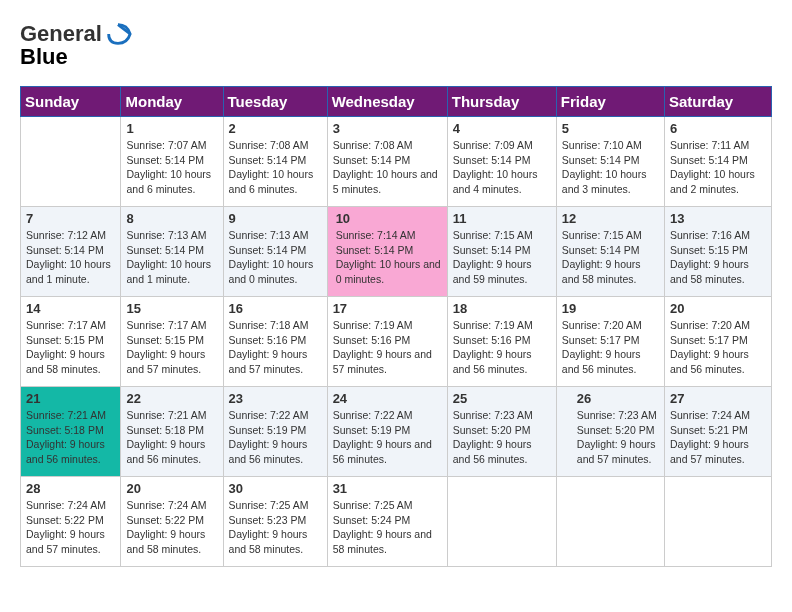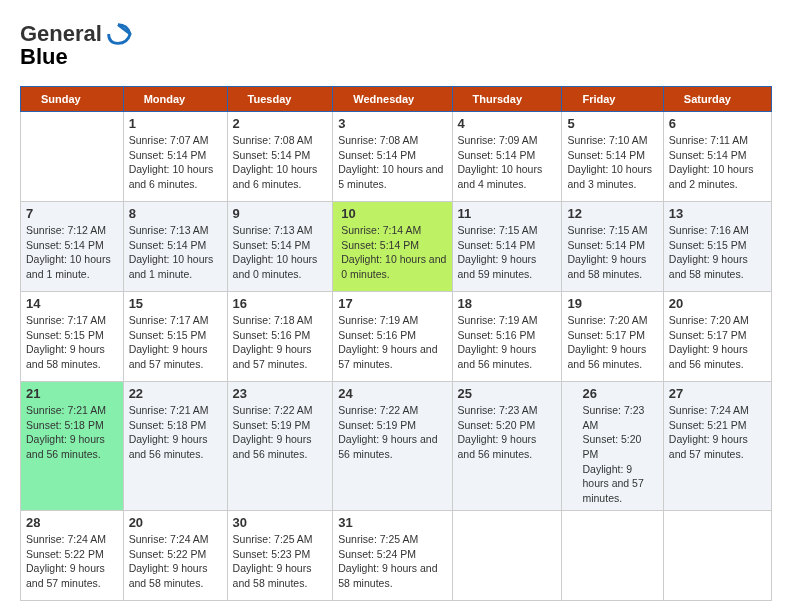--- a/index.html
+++ b/index.html
@@ -37,25 +37,25 @@
     .location-title {
       font-size: 16px;
       color: #555;
     }
     table {
       width: 100%;
       border-collapse: collapse;
       font-size: 11px;
     }
     thead tr th {
-      background-color: #c2410c;
+      background-color: #701a75;
       color: #fff;
-      padding: 6px 20px;
+      padding: 6px 4px;
       text-align: left;
-      font-size: 11px;
+      font-size: 15px;
       font-weight: bold;
       border: 1px solid #2962b0;
     }
     tbody tr td {
       border: 1px solid #ccc;
       padding: 4px 5px;
       vertical-align: top;
       min-height: 80px;
       height: 90px;
       color: #333;
@@ -149,21 +149,21 @@
           <div class="day-info">Sunrise: 7:12 AM<br>Sunset: 5:14 PM<br>Daylight: 10 hours and 1 minute.</div>
         </td>
         <td style="background-color: rgb(240, 244, 249);">
           <span class="day-number">8</span>
           <div class="day-info">Sunrise: 7:13 AM<br>Sunset: 5:14 PM<br>Daylight: 10 hours and 1 minute.</div>
         </td>
         <td style="background-color: rgb(240, 244, 249);">
           <span class="day-number">9</span>
           <div class="day-info">Sunrise: 7:13 AM<br>Sunset: 5:14 PM<br>Daylight: 10 hours and 0 minutes.</div>
         </td>
-        <td style="background-color: #bef264; padding-left: 8px;">
+        <td style="background-color: #f9a8d4; padding-left: 8px;">
           <span class="day-number">10</span>
           <div class="day-info">Sunrise: 7:14 AM<br>Sunset: 5:14 PM<br>Daylight: 10 hours and 0 minutes.</div>
         </td>
         <td style="background-color: rgb(240, 244, 249);">
           <span class="day-number">11</span>
           <div class="day-info">Sunrise: 7:15 AM<br>Sunset: 5:14 PM<br>Daylight: 9 hours and 59 minutes.</div>
         </td>
         <td style="background-color: rgb(240, 244, 249);">
           <span class="day-number">12</span>
           <div class="day-info">Sunrise: 7:15 AM<br>Sunset: 5:14 PM<br>Daylight: 9 hours and 58 minutes.</div>
@@ -197,21 +197,21 @@
         <td>
           <span class="day-number">19</span>
           <div class="day-info">Sunrise: 7:20 AM<br>Sunset: 5:17 PM<br>Daylight: 9 hours and 56 minutes.</div>
         </td>
         <td>
           <span class="day-number">20</span>
           <div class="day-info">Sunrise: 7:20 AM<br>Sunset: 5:17 PM<br>Daylight: 9 hours and 56 minutes.</div>
         </td>
       </tr>
       <tr>
-        <td style="background-color: #86efac;">
+        <td style="background-color: #14b8a6;">
           <span class="day-number">21</span>
           <div class="day-info">Sunrise: 7:21 AM<br>Sunset: 5:18 PM<br>Daylight: 9 hours and 56 minutes.</div>
         </td>
         <td style="background-color: rgb(240, 244, 249);">
           <span class="day-number">22</span>
           <div class="day-info">Sunrise: 7:21 AM<br>Sunset: 5:18 PM<br>Daylight: 9 hours and 56 minutes.</div>
         </td>
         <td style="background-color: rgb(240, 244, 249);">
           <span class="day-number">23</span>
           <div class="day-info">Sunrise: 7:22 AM<br>Sunset: 5:19 PM<br>Daylight: 9 hours and 56 minutes.</div>

